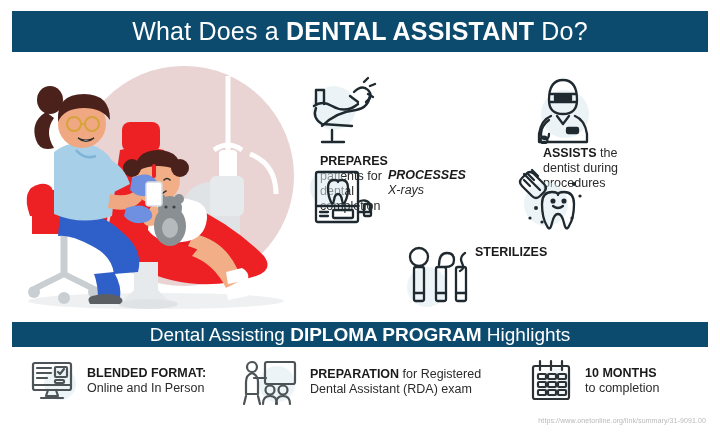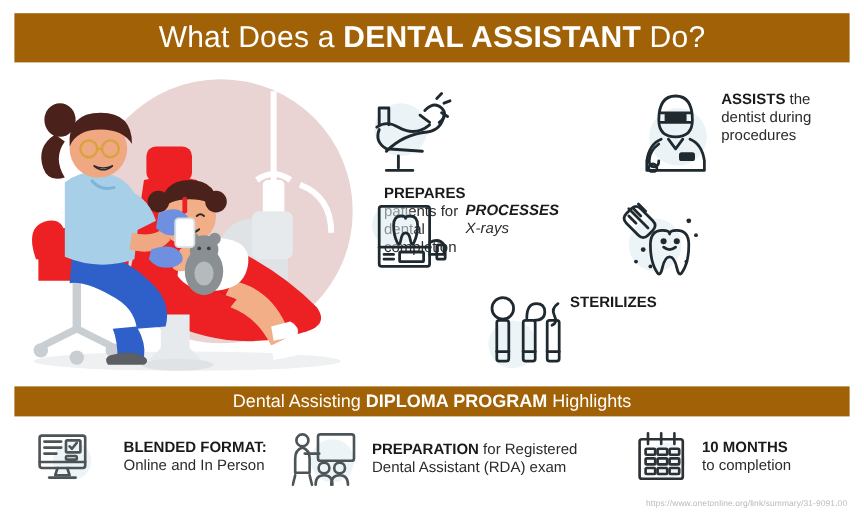--- a/index.html
+++ b/index.html
@@ -11,37 +11,37 @@
   }
   #infographic {
     position: relative;
     width: 720px; height: 437px;
     background: #ffffff;
   }
 
   
   .banner {
     position: absolute;
-    background: #a16207;
+    background: #0c4a6e;
     display: flex; align-items: center; justify-content: center;
     color: #ffffff;
     white-space: nowrap;
   }
   #header-banner {
     left: 12px; top: 11px; width: 696px; height: 41px;
   }
   #header-title {
     font-size: 25px; font-weight: 400; letter-spacing: 0.2px;
   }
   #header-title .em { font-weight: bold; }
 
   #program-banner {
     left: 12px; top: 322px; width: 696px; height: 25px;
   }
-  #program-title { font-size: 15px; font-weight: 400; }
+  #program-title { font-size: 19px; font-weight: 400; }
   #program-title .em { font-weight: bold; }
 
   
   #illustration {
     position: absolute; left: 14px; top: 58px;
     width: 280px; height: 255px;
   }
   #illustration svg { display: block; width: 280px; height: 255px; }
 
   
@@ -63,41 +63,41 @@
     padding-top: 2px;
   }
   .duty .txt .hd { font-weight: bold; color: #1a1a1a; }
 
   #duty-prepares   { left: 308px; top: 74px; flex-direction: column;  }
   #duty-prepares .txt { margin-left: 12px; width: 95px; }
   #duty-processes  { left: 308px; top: 166px; font-style: italic; }
   #duty-processes .txt { margin-left: 12px; width: 95px; }
   #duty-sterilizes { left: 405px; top: 243px; }
   #duty-sterilizes .txt { width: 160px; }
-  #duty-assists    { left: 533px; top: 74px;  }
+  #duty-assists    { left: 533px; top: 74px; flex-direction: column;  }
   #duty-assists .txt { margin-left: 10px; width: 110px; }
   #duty-instructs  { left: 516px; top: 168px; }
   #duty-instructs .txt { margin-left: 10px; width: 105px; }
 
   
   .highlight {
     position: absolute;
     display: flex;
     align-items: center;
   }
   .highlight svg { display: block; flex: 0 0 auto; }
   .highlight .txt {
     font-size: 12.5px;
     line-height: 15.5px;
     color: #2b2b2b;
     margin-left: 11px;
   }
   .highlight .txt .hd { font-weight: bold; color: #1a1a1a; }
 
-  #hl-format      { left: 28px;  top: 358px; gap: 16px; }
+  #hl-format      { left: 28px;  top: 358px; }
   #hl-format .txt { width: 150px; }
   #hl-preparation      { left: 243px; top: 358px; }
   #hl-preparation .txt { width: 200px; }
   #hl-duration      { left: 528px; top: 358px; justify-content: flex-end; }
   #hl-duration .txt { width: 110px; }
 
   
   #source-url {
     position: absolute;
     left: 0; right: 14px; top: 417px;

